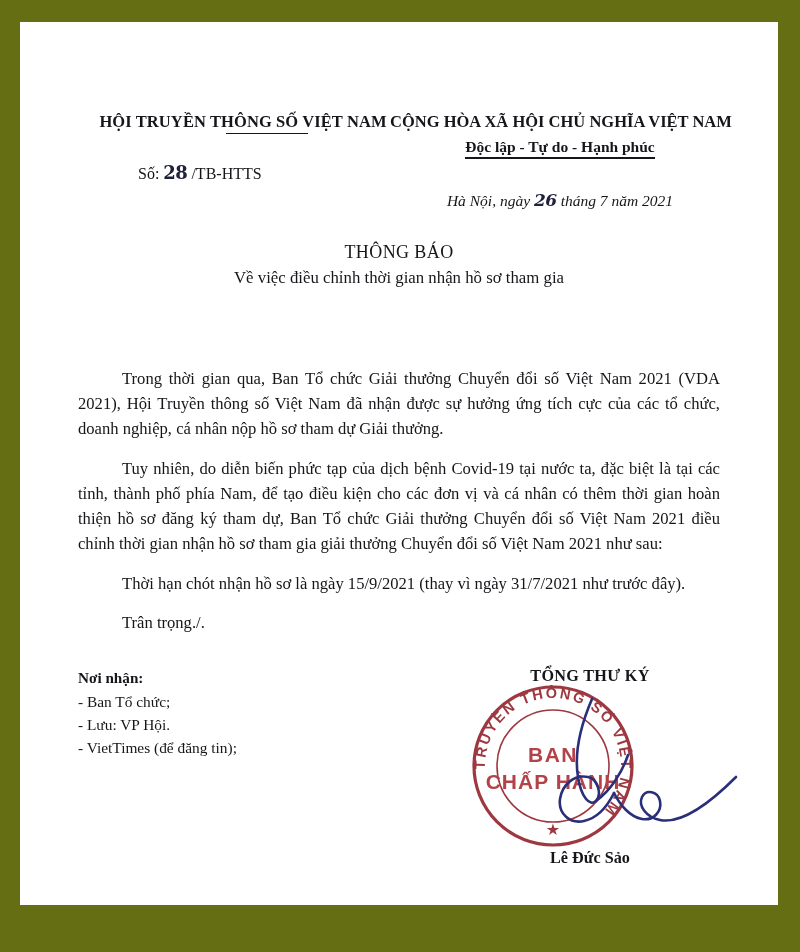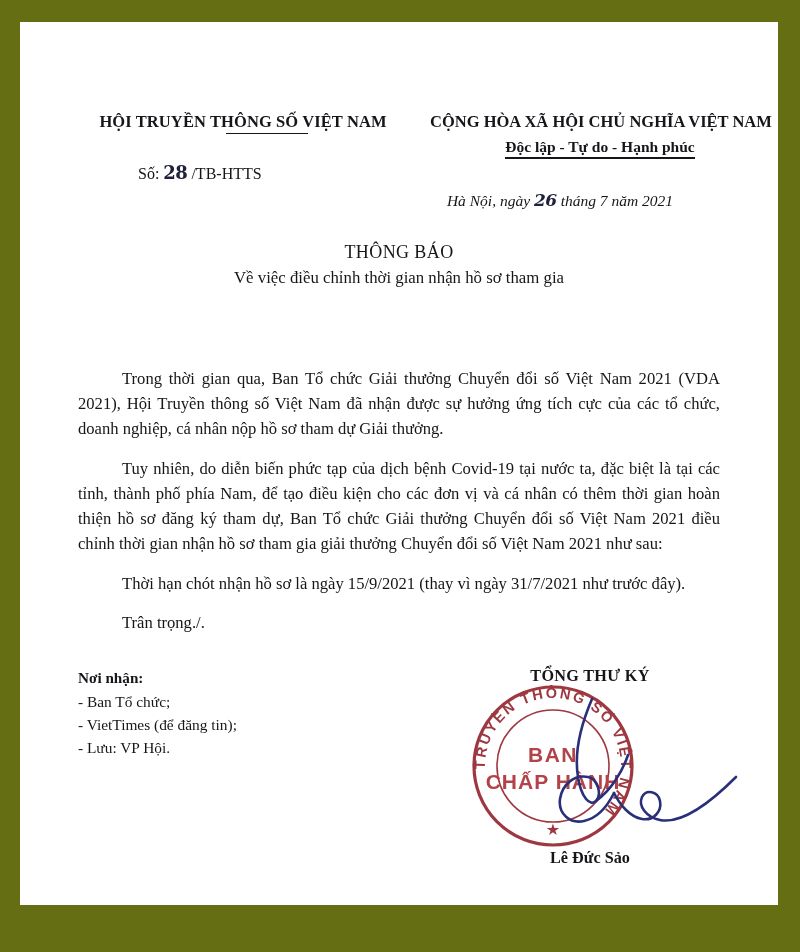--- a/index.html
+++ b/index.html
@@ -48,21 +48,20 @@
     top: 0;
     width: 330px;
     text-align: center;
   }
   .hdr-right {
     position: absolute;
     left: 370px;
     top: 0;
     width: 340px;
     text-align: center;
-    margin-left: 40px;
   }
   .org-name {
     font-size: 16.5px;
     font-weight: bold;
     letter-spacing: .1px;
     white-space: nowrap;
     line-height: 1.2;
   }
   .rep-name {
     font-size: 16.5px;
@@ -275,22 +274,22 @@
         <p class="tight">Thời hạn chót nhận hồ sơ là ngày 15/9/2021 (thay vì ngày 31/7/2021 như trước đây).</p>
         <p>Trân trọng./.</p>
       </div>
 
       <div class="footer">
 
         <div class="recipients">
           <div class="r-title">Nơi nhận:</div>
           <ul>
             <li>- Ban Tổ chức;</li>
+            <li>- Lưu: VP Hội.</li>
             <li>- VietTimes (để đăng tin);</li>
-            <li>- Lưu: VP Hội.</li>
           </ul>
         </div>
 
         <div class="signblock">
           <div class="sign-title">TỔNG THƯ KÝ</div>
 
           <div class="stamp-wrap">
             <svg viewBox="0 0 182 182" width="182" height="182">
               <defs>
                 <path id="rimpath" d="M 91,91 m -68,0 a 68,68 0 1 1 136,0 a 68,68 0 1 1 -136,0"></path>

